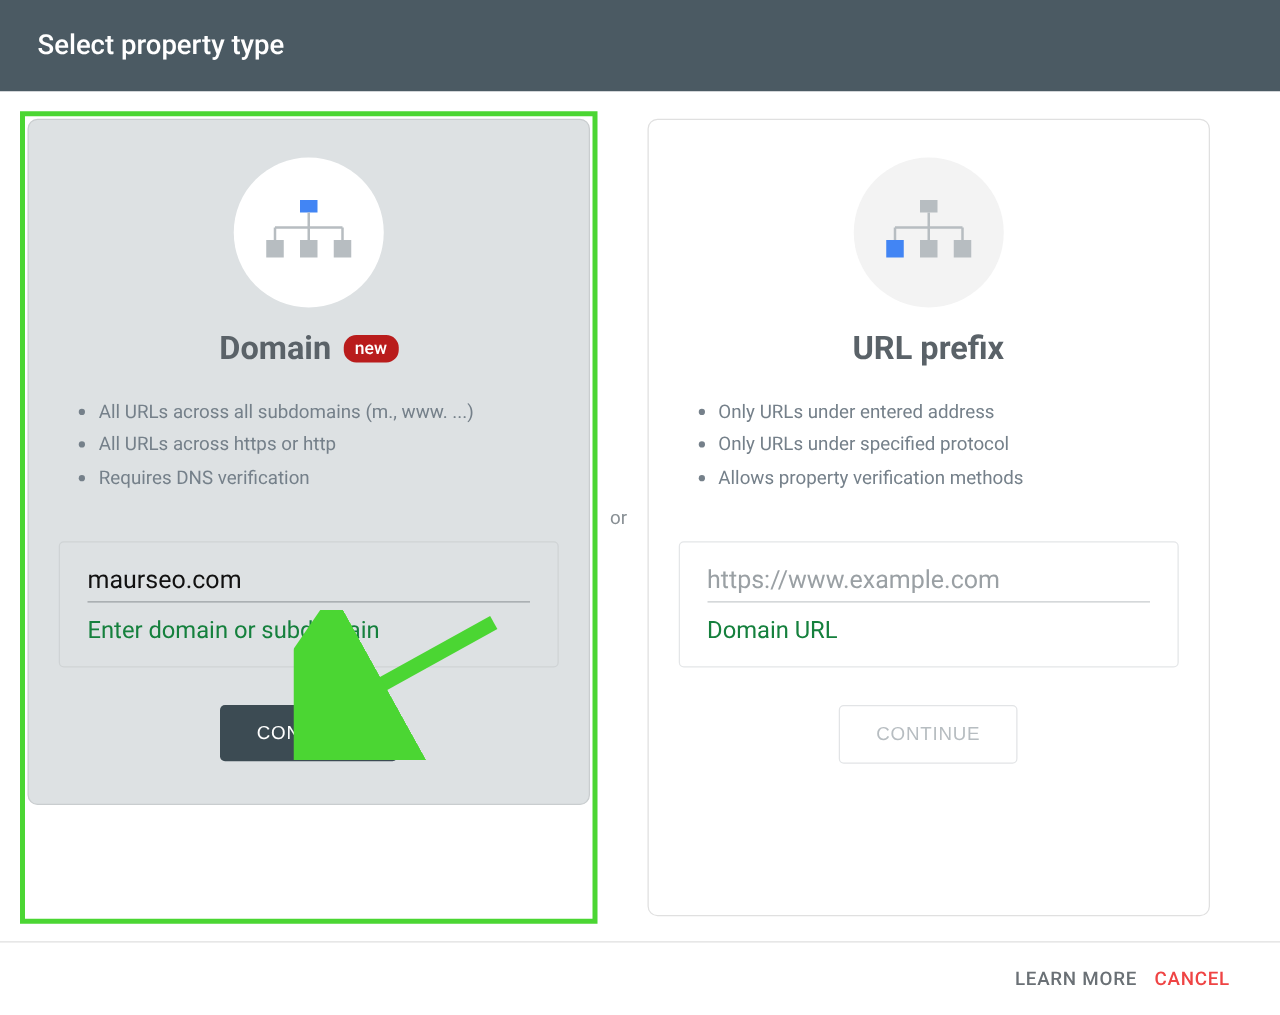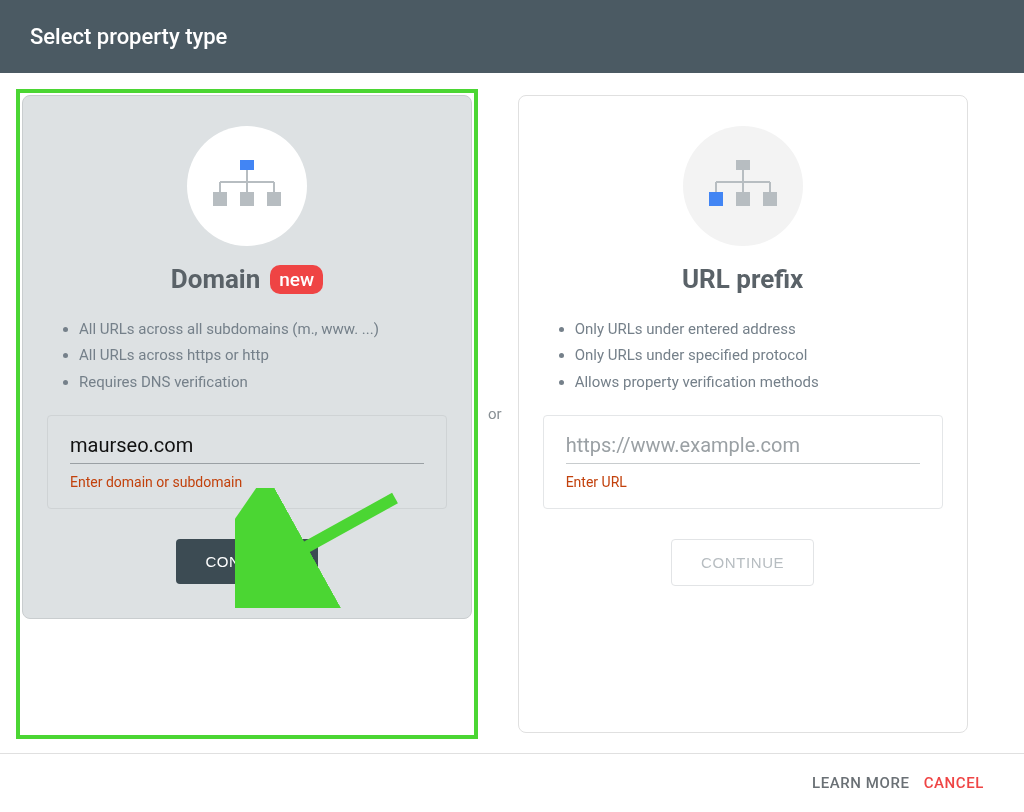--- a/index.html
+++ b/index.html
@@ -47,29 +47,29 @@
     width: 120px; height: 120px; border-radius: 50%;
     display: flex; align-items: center; justify-content: center;
     margin-bottom: 18px;
   }
   .card.active .icon-circle { background: #fff; }
   .card.inactive .icon-circle { background: #f3f3f3; }
 
   .card-title-row { display: flex; align-items: center; gap: 10px; margin-bottom: 22px; }
   .card-title { font-size: 26px; font-weight: 700; color: #5a6268; }
   .badge {
-    background: #ef4444; color: #fff;
-    font-size: 19px; padding: 3px 9px; border-radius: 10px;
+    background: #b91c1c; color: #fff;
+    font-size: 14px; padding: 3px 9px; border-radius: 10px;
     font-weight: 500;
   }
 
   .bullets {
     width: 100%;
     padding-left: 32px;
-    margin-bottom: 20px;
+    margin-bottom: 38px;
     color: #75808a;
     font-size: 15px;
     line-height: 1.75;
   }
   .bullets li { list-style: disc; }
 
   .input-block {
     width: 100%;
     border: 1px solid #cfd3d5;
     border-radius: 4px;
@@ -85,21 +85,21 @@
     background: transparent;
     font-size: 20px;
     padding: 2px 0 6px 0;
     outline: none;
     color: #111;
     font-family: inherit;
   }
   .text-input::placeholder { color: #9aa0a4; font-size: 20px; }
   .card.inactive .text-input { border-bottom-color: #c8ccce; }
 
-  .hint { font-size: 14px; color: #c2410c; margin-top: 10px; }
+  .hint { font-size: 19px; color: #15803d; margin-top: 10px; }
 
   .continue-btn {
     font-size: 15px; font-weight: 500; letter-spacing: 0.6px;
     padding: 14px 29px; border-radius: 4px; border: none; cursor: pointer;
   }
   .continue-btn.primary { background: #3c4b53; color: #fff; }
   .continue-btn.disabled { background: #fff; color: #b7bdc1; border: 1px solid #e2e4e6; cursor: default; }
 
   .or-sep {
     align-self: center;
@@ -190,21 +190,21 @@
       <div class="card-title-row">
         <span class="card-title">URL prefix</span>
       </div>
       <ul class="bullets">
         <li>Only URLs under entered address</li>
         <li>Only URLs under specified protocol</li>
         <li>Allows property verification methods</li>
       </ul>
       <div class="input-block">
         <input class="text-input" type="text" placeholder="https://www.example.com" style="">
-        <div class="hint">Enter URL</div>
+        <div class="hint">Domain URL</div>
       </div>
       <button class="continue-btn disabled">CONTINUE</button>
     </div>
 
     <svg class="arrow-overlay" width="200" height="120">
       <defs>
         <marker id="ah" markerWidth="14" markerHeight="14" refX="4" refY="7" orient="auto">
           <polygon points="0,0 14,7 0,14" fill="#4bd633"></polygon>
         </marker>
       </defs>

